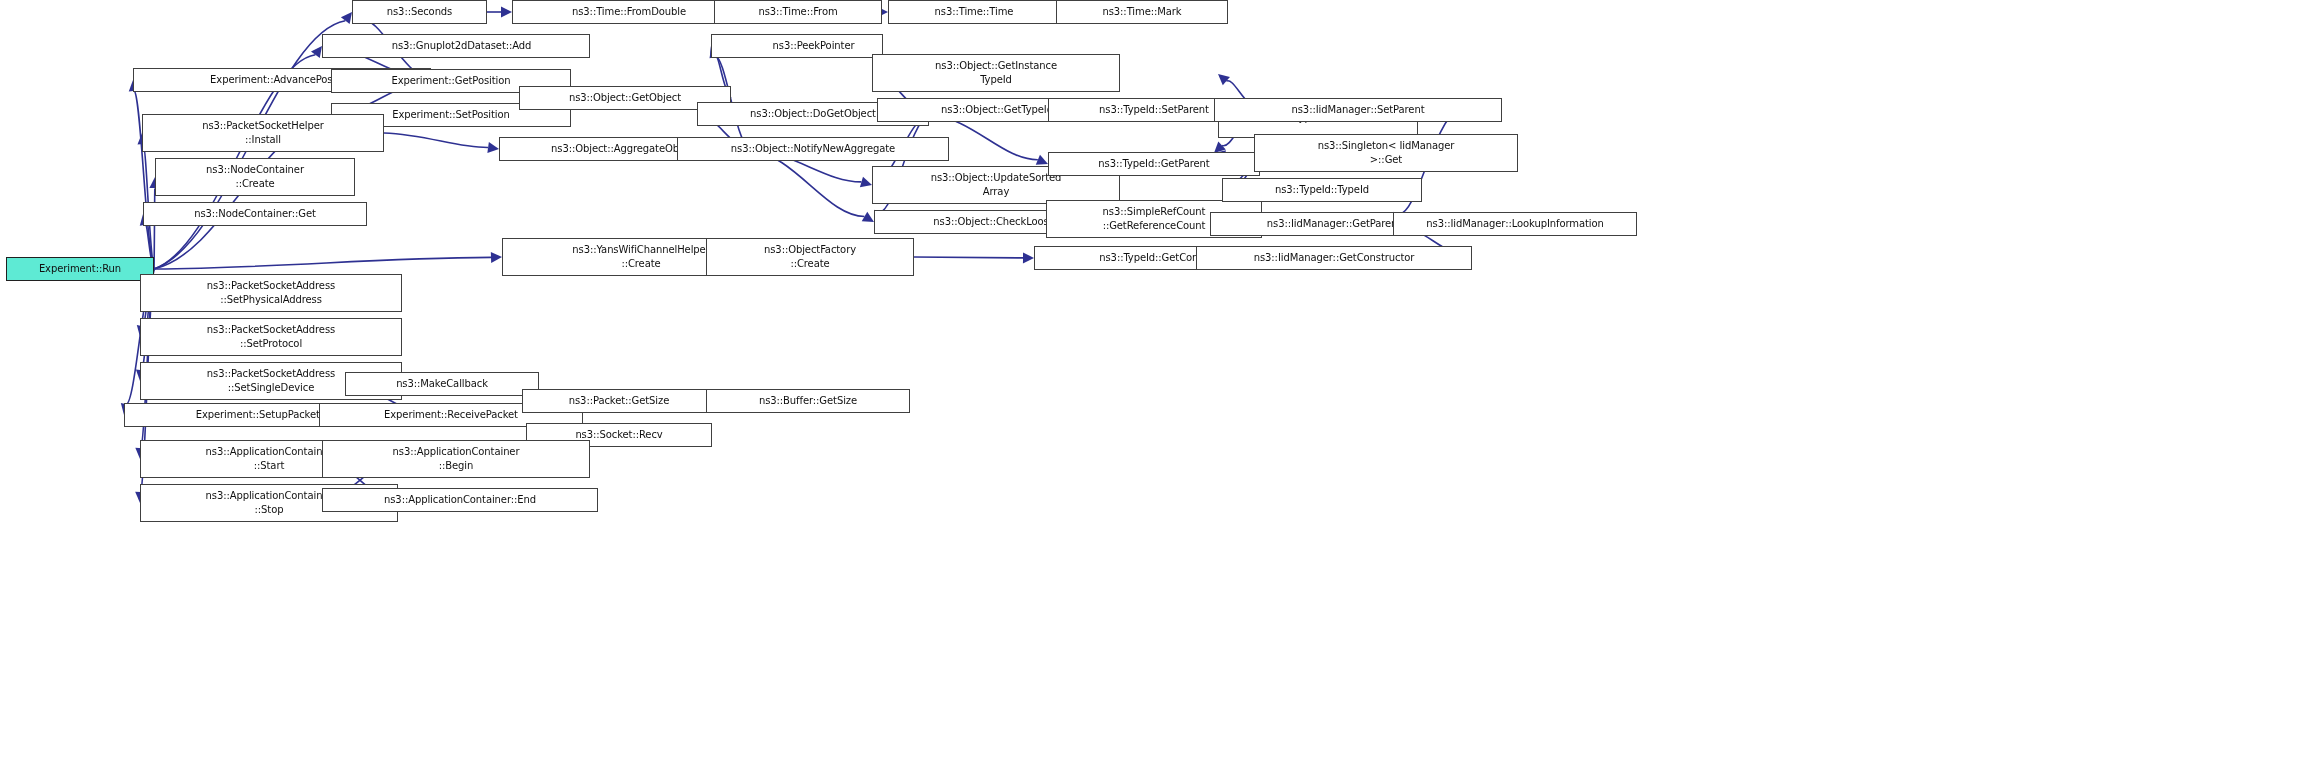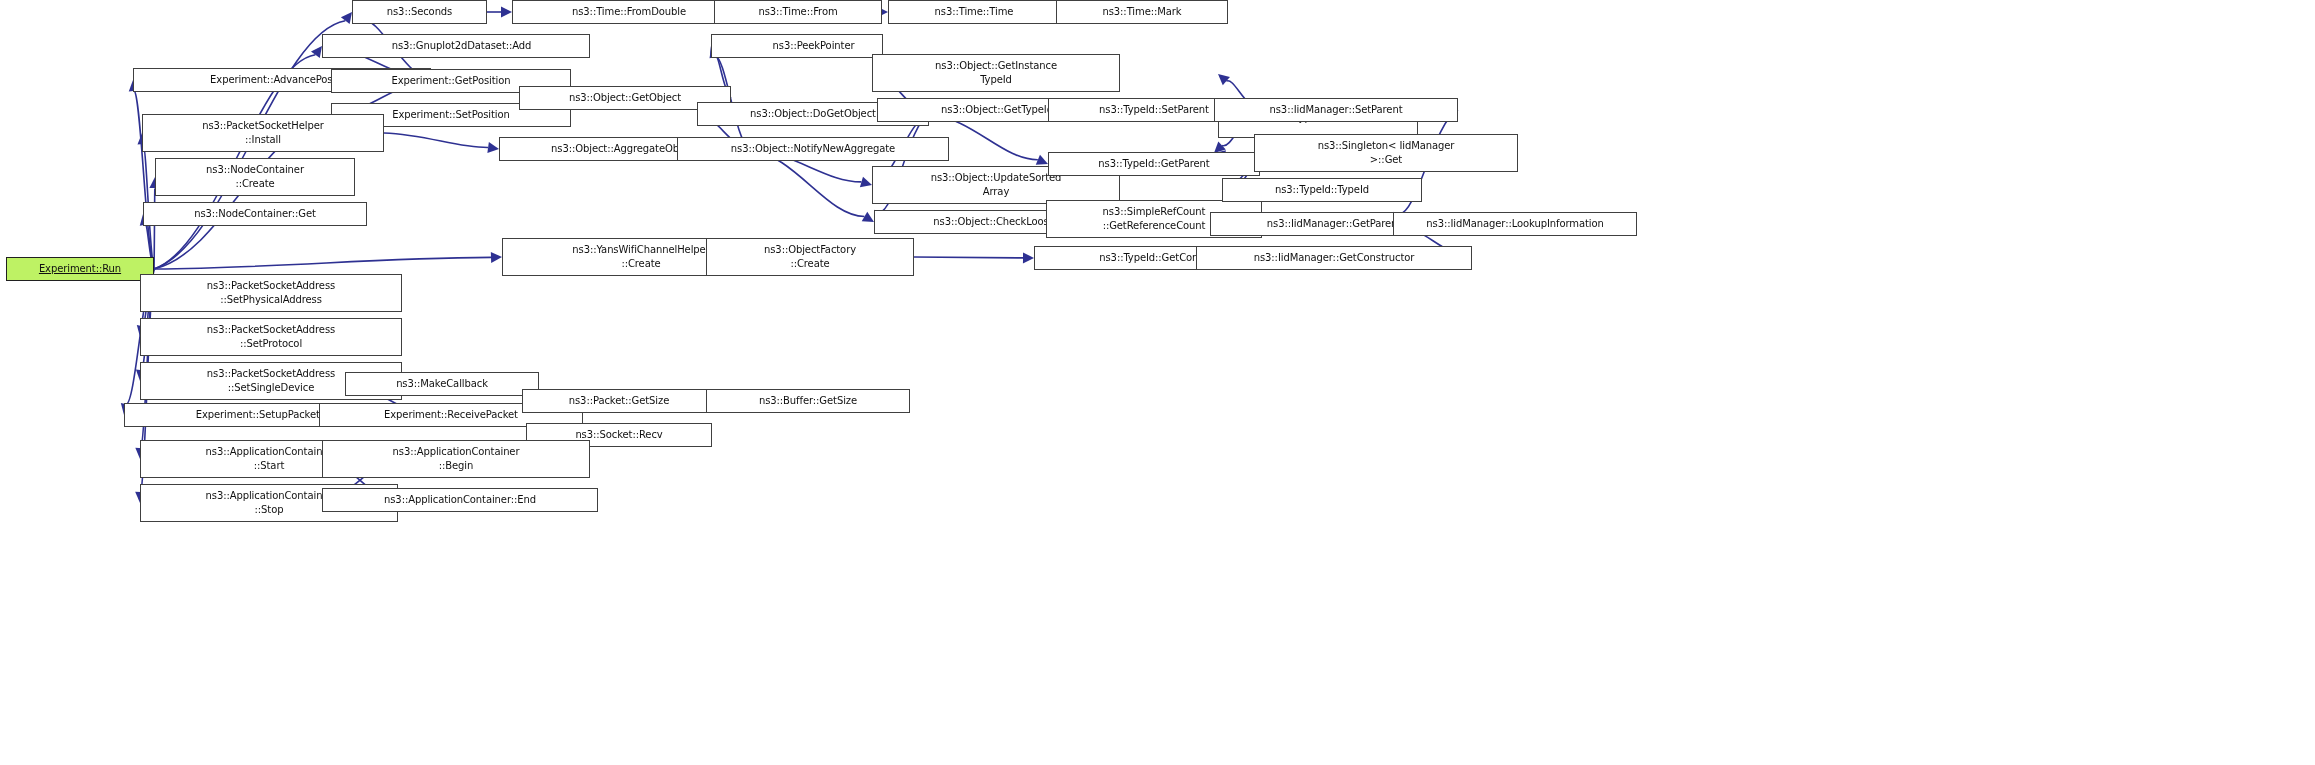--- a/index.html
+++ b/index.html
@@ -43,23 +43,22 @@
     line-height: 14px;
     text-align: center;
     display: flex;
     align-items: center;
     justify-content: center;
     padding: 0 4px;
     white-space: pre-line;
     letter-spacing: -0.1px;
   }
   .node-box.root {
-    background: #bef264;
+    background: #5eead4;
     border-color: #202020;
-    text-decoration: underline;
   }
 </style>
 </head>
 <body>
 
 <div id="graph-root">
   <svg id="graph-svg" viewBox="0 0 2315 765" preserveAspectRatio="none">
       <path d="M 154 269 C 229.24 243.3, 276.76 32.56, 345.2866292228118 20.713819645138173" class="edge"></path>
       <polygon points="352,12 349.6435390453809,24.070505033732253 340.92971940024273,17.357134256544093" class="arrowhead"></polygon>
       <path d="M 154 269 C 146.02 250.1, 140.98 95.12, 134.2147467868233 90.93272108140981" class="edge"></path>
@@ -222,21 +221,21 @@
       <div class="node-box" style="left: 502px; top: 238px; width: 278px; height: 38px;">ns3::YansWifiChannelHelper
 ::Create</div>
       <div class="node-box" style="left: 706px; top: 238px; width: 208px; height: 38px;">ns3::ObjectFactory
 ::Create</div>
       <div class="node-box" style="left: 1048px; top: 98px; width: 212px; height: 24px;">ns3::TypeId::SetParent</div>
       <div class="node-box" style="left: 1048px; top: 152px; width: 212px; height: 24px;">ns3::TypeId::GetParent</div>
       <div class="node-box" style="left: 1046px; top: 200px; width: 216px; height: 38px;">ns3::SimpleRefCount
 ::GetReferenceCount</div>
       <div class="node-box" style="left: 1034px; top: 246px; width: 268px; height: 24px;">ns3::TypeId::GetConstructor</div>
       <div class="node-box" style="left: 1218px; top: 62px; width: 200px; height: 40px; margin-top: 36px;">ns3::TypeId::GetUid</div>
-      <div class="node-box" style="left: 1214px; top: 98px; width: 244px; height: 24px;">ns3::IidManager::SetParent</div>
+      <div class="node-box" style="left: 1214px; top: 98px; width: 288px; height: 24px;">ns3::IidManager::SetParent</div>
       <div class="node-box" style="left: 1254px; top: 134px; width: 264px; height: 38px;">ns3::Singleton&lt; IidManager
 &gt;::Get</div>
       <div class="node-box" style="left: 1222px; top: 178px; width: 200px; height: 24px;">ns3::TypeId::TypeId</div>
       <div class="node-box" style="left: 1210px; top: 212px; width: 248px; height: 24px;">ns3::IidManager::GetParent</div>
       <div class="node-box" style="left: 1196px; top: 246px; width: 276px; height: 24px;">ns3::IidManager::GetConstructor</div>
       <div class="node-box" style="left: 1393px; top: 212px; width: 244px; height: 24px;">ns3::IidManager::LookupInformation</div>
       <div class="node-box" style="left: 345px; top: 372px; width: 194px; height: 24px;">ns3::MakeCallback</div>
       <div class="node-box" style="left: 319px; top: 403px; width: 264px; height: 24px;">Experiment::ReceivePacket</div>
       <div class="node-box" style="left: 522px; top: 389px; width: 194px; height: 24px;">ns3::Packet::GetSize</div>
       <div class="node-box" style="left: 526px; top: 423px; width: 186px; height: 24px;">ns3::Socket::Recv</div>

